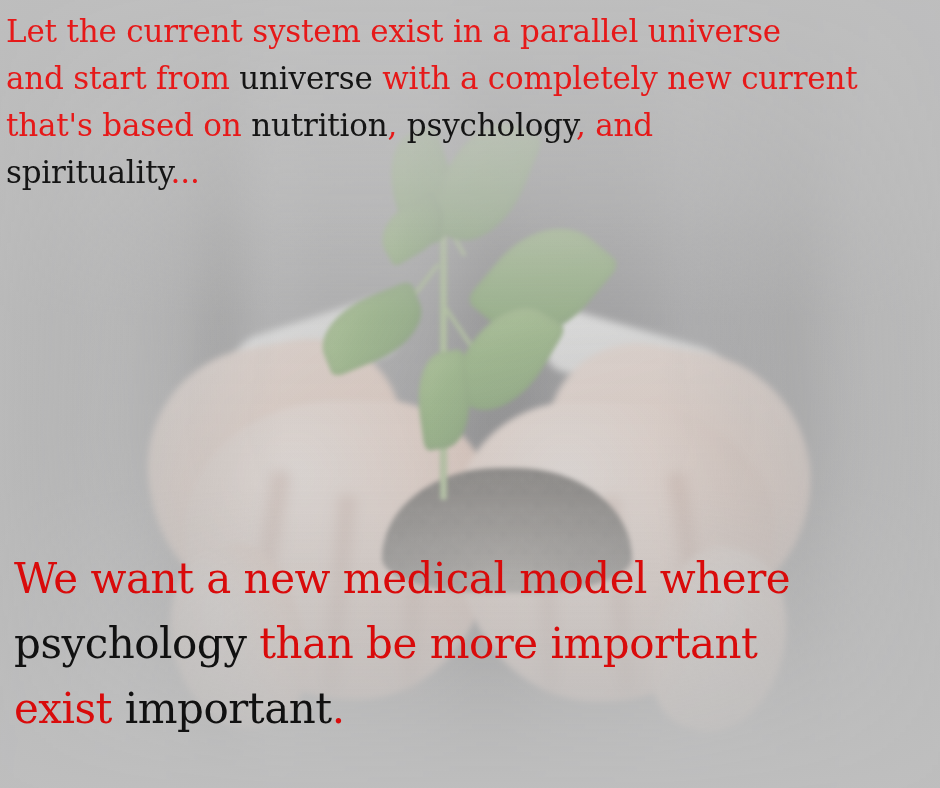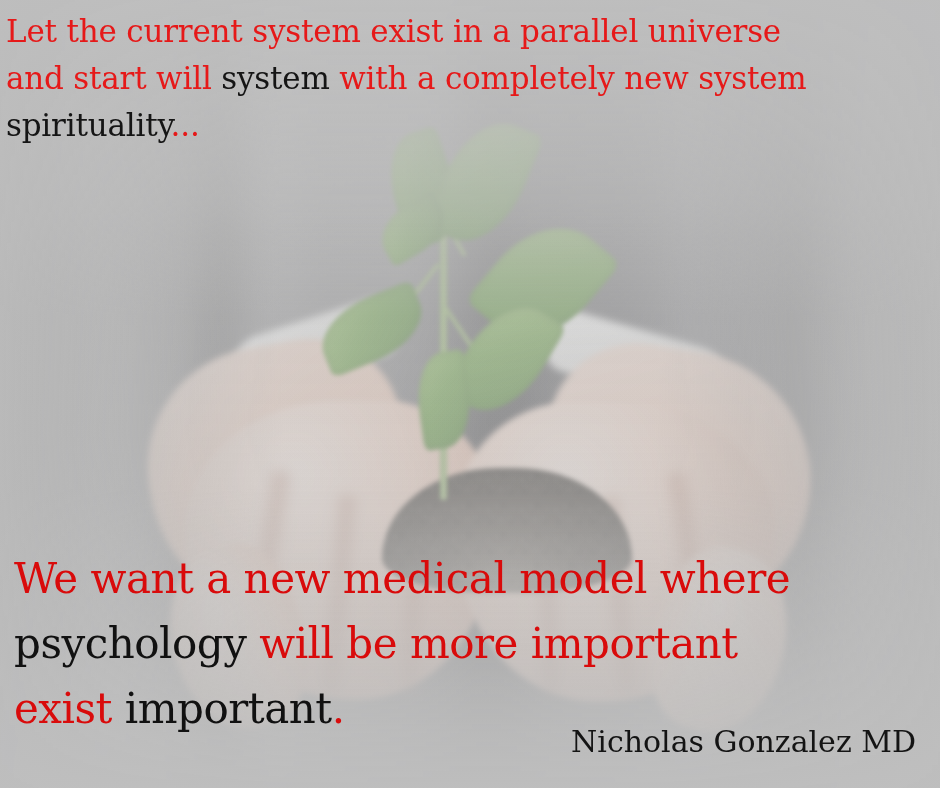--- a/index.html
+++ b/index.html
@@ -267,27 +267,25 @@
       </div>
 
     <div class="photo-blur"></div>
     <div class="wash"></div>
     <div class="wash2"></div>
     <div class="wash3"></div>
   </div>
 
   <div class="quote-top">
       <span class="line"><span class="red">Let the current system exist in a parallel universe</span></span>
-      <span class="line"><span class="red">and start will </span><span class="black">system</span><span class="red"> with a completely new system</span></span>
+      <span class="line"><span class="red">and start from </span><span class="black">universe</span><span class="red"> with a completely new current</span></span>
+      <span class="line"><span class="red">that's based on </span><span class="black">nutrition</span><span class="red">,</span><span class="black"> psychology</span><span class="red">,</span><span class="red"> and</span></span>
       <span class="line"><span class="black">spirituality</span><span class="red">...</span></span>
     </div>
 
   <div class="quote-bottom">
       <span class="line"><span class="red">We want a new medical model where</span></span>
-      <span class="line"><span class="black">psychology </span><span class="red">will be more important</span></span>
+      <span class="line"><span class="black">psychology </span><span class="red">than be more important</span></span>
       <span class="line"><span class="red">exist </span><span class="black">important</span><span class="red">.</span></span>
     </div>
 
-  <div class="attribution">
-    <span class="black">Nicholas Gonzalez MD</span>
-  </div>
 
 </div>
 
 </body></html>

